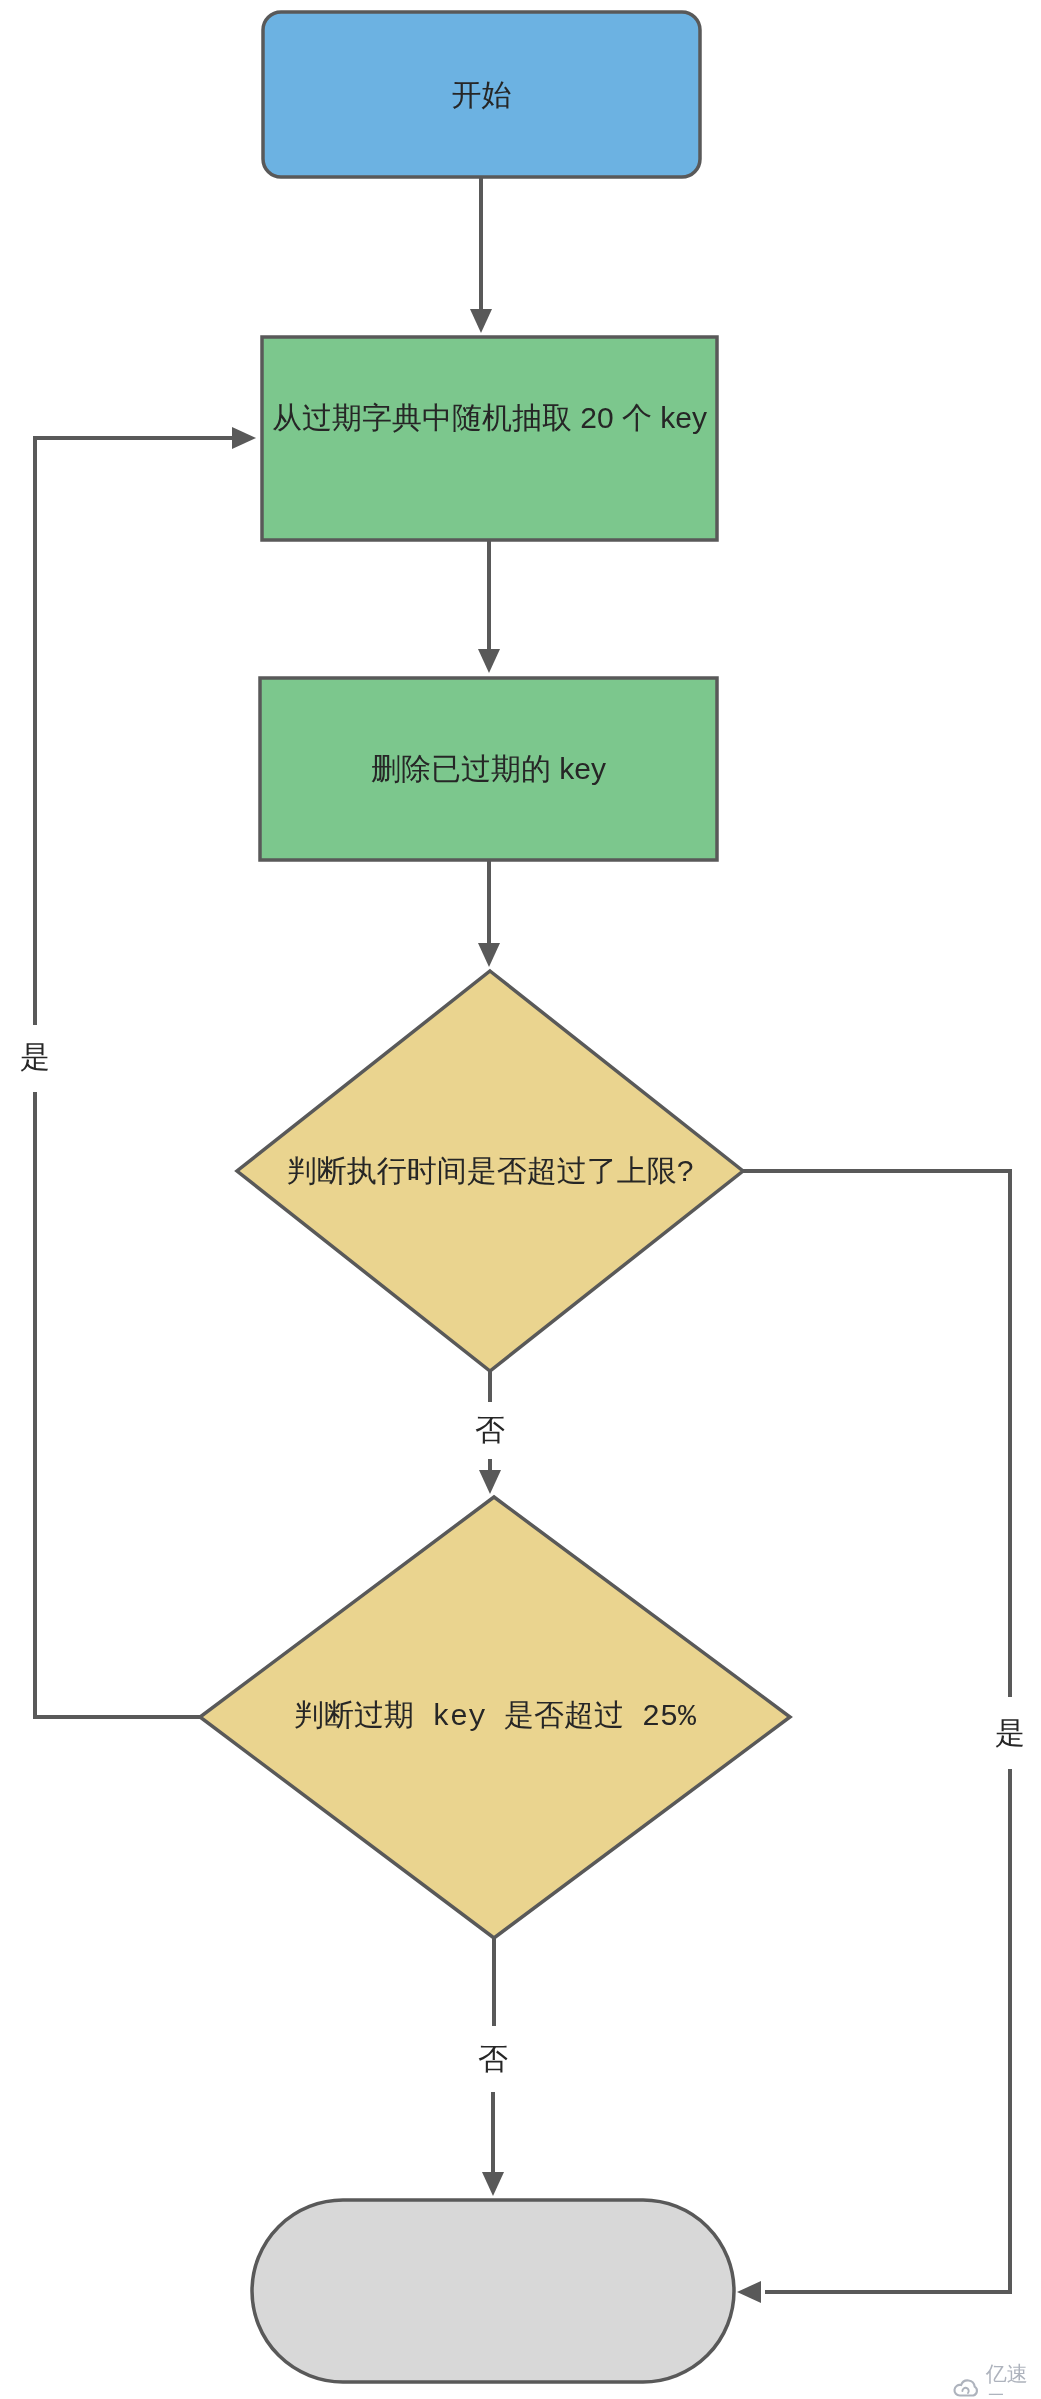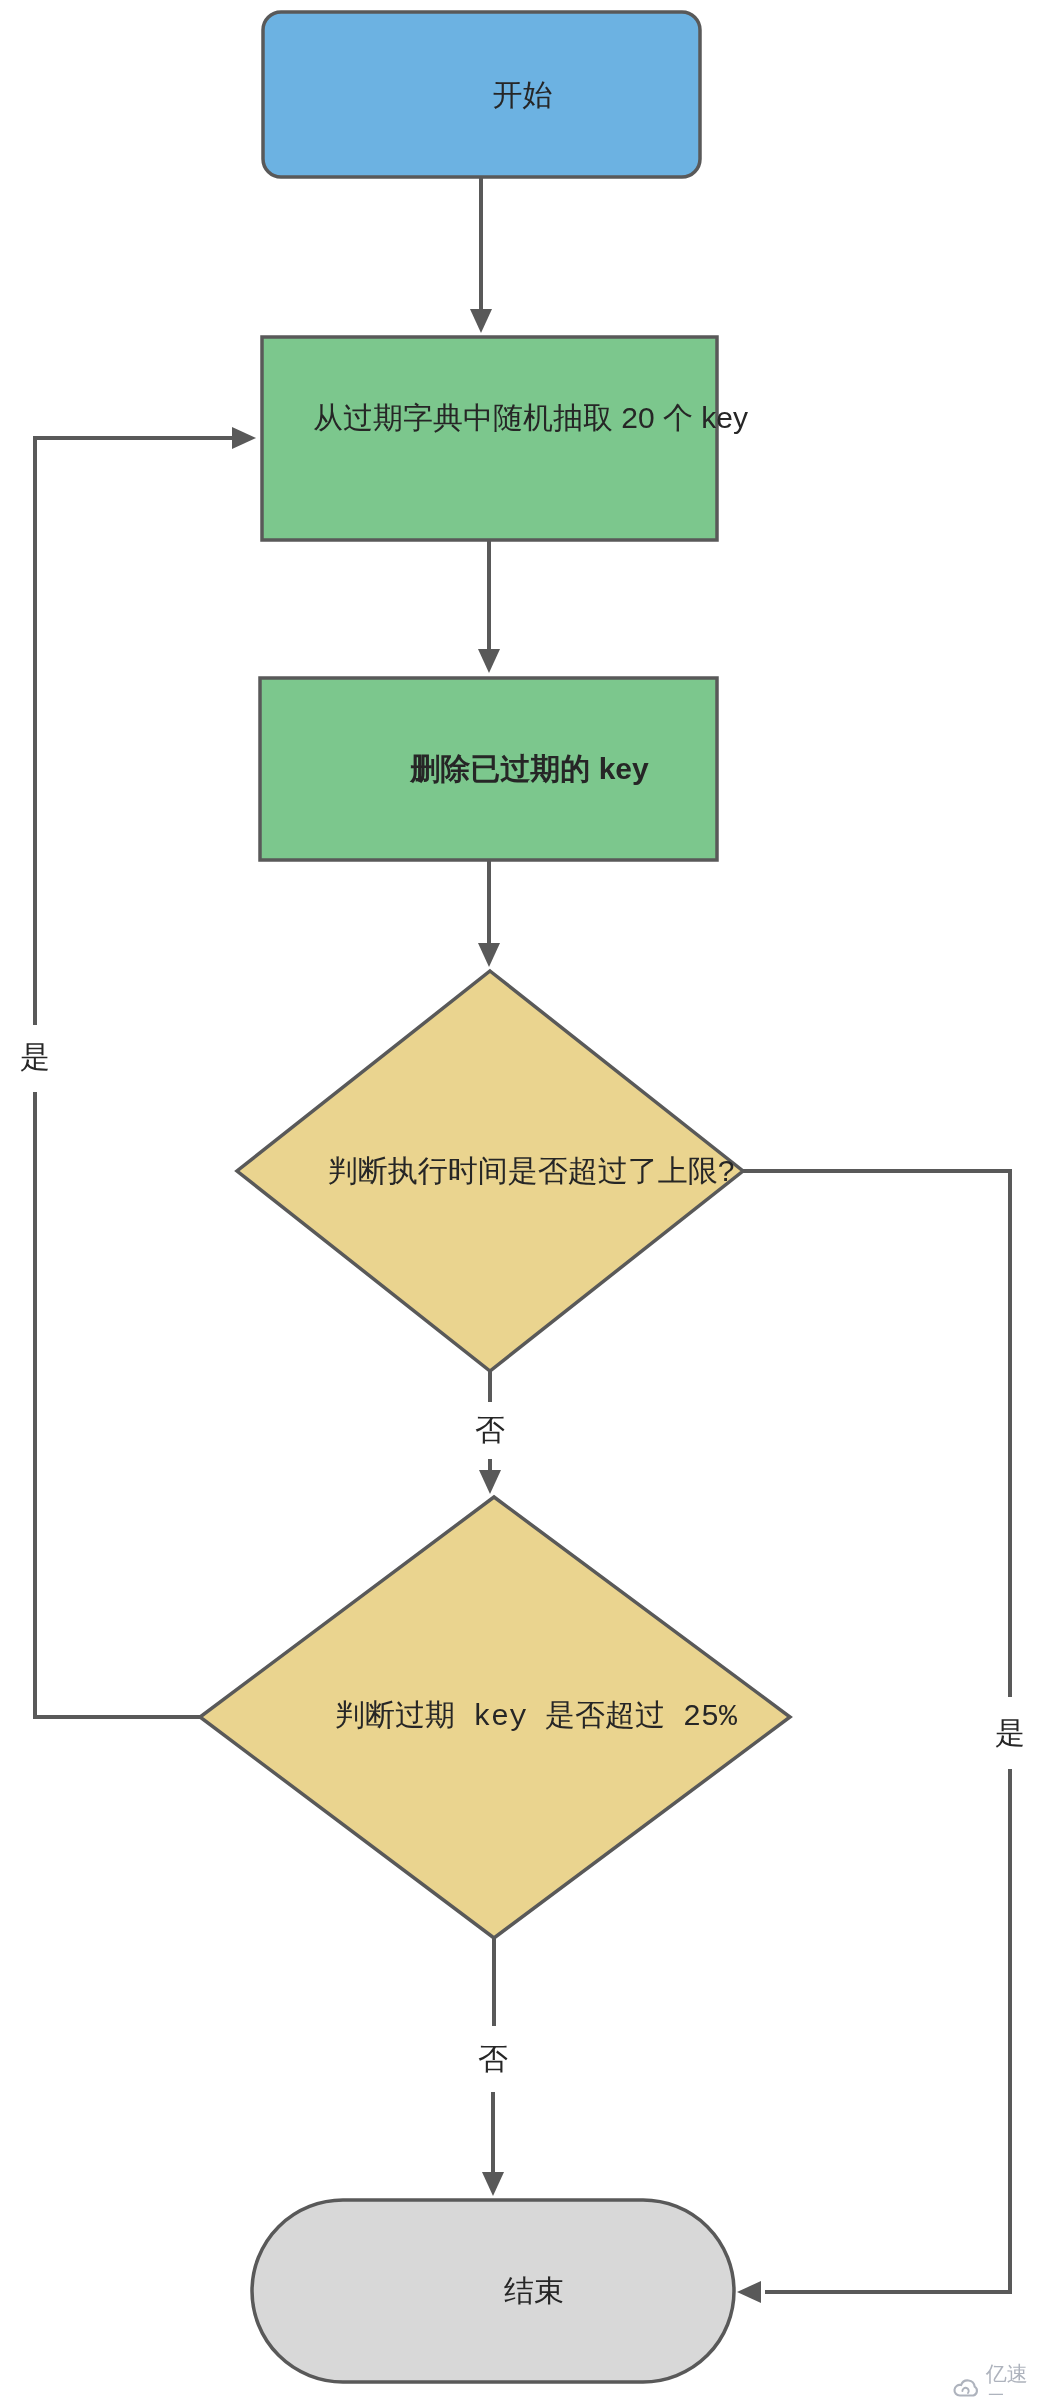--- a/index.html
+++ b/index.html
@@ -36,21 +36,20 @@
   .node-label {
     position: absolute;
     display: flex;
     align-items: center;
     justify-content: center;
     text-align: center;
     color: #262626;
     font-size: 30px;
     line-height: 1.25;
     white-space: nowrap;
-    margin-left: 41px;
   }
   .edge-label {
     position: absolute;
     display: flex;
     align-items: center;
     justify-content: center;
     color: #262626;
     font-size: 30px;
     background: #ffffff;
   }
@@ -107,27 +106,26 @@
 
     <polygon class="shape" points="494,1497 790,1717 494,1938 200,1717" fill="#EAD48F"></polygon>
 
     <rect class="shape" x="252" y="2200" width="482" height="182" rx="91" ry="91" fill="#D8D8D8"></rect>
   </svg>
 
   <div class="node-label" style="left:263px; top:12px; width:437px; height:165px;">开始</div>
 
   <div class="node-label" style="left:262px; top:337px; width:455px; height:162px;">从过期字典中随机抽取 20 个 key</div>
 
-  <div class="node-label" style="left:260px; top:678px; width:457px; height:182px;font-weight:bold;">删除已过期的 key</div>
+  <div class="node-label" style="left:260px; top:678px; width:457px; height:182px;">删除已过期的 key</div>
 
   <div class="node-label" style="left:237px; top:971px; width:506px; height:400px;text-align:center;">判断执行时间是否超过了上限?</div>
 
   <div class="node-label" style="left:200px; top:1497px; width:590px; height:441px;font-family:Liberation Mono, monospace;">判断过期 key 是否超过 25%</div>
 
-  <div class="node-label" style="left:252px; top:2200px; width:482px; height:182px;">结束</div>
 
   <div class="edge-label" style="left:460px; top:1408px; width:60px; height:44px;">否</div>
 
   <div class="edge-label" style="left:463px; top:2037px; width:60px; height:44px;">否</div>
 
   <div class="edge-label" style="left:5px; top:1035px; width:60px; height:44px;">是</div>
 
   <div class="edge-label" style="left:980px; top:1711px; width:60px; height:44px;">是</div>
 
   <div class="watermark">

